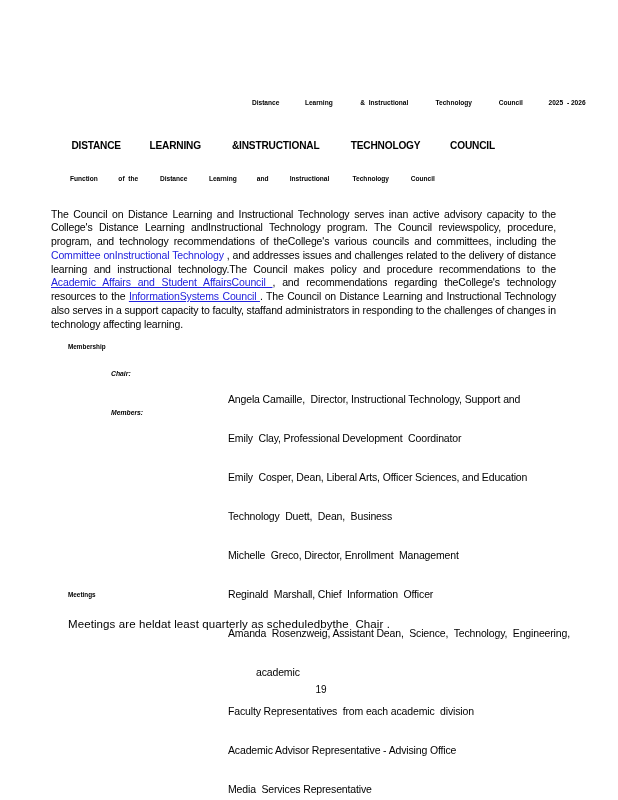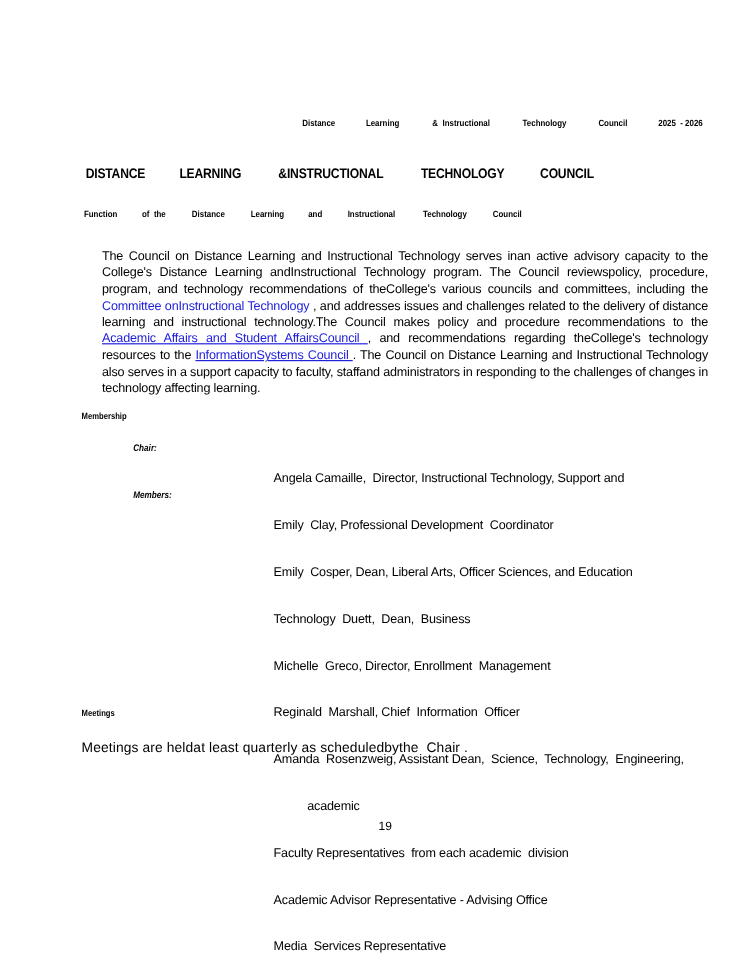--- a/index.html
+++ b/index.html
@@ -11,21 +11,21 @@
     overflow:hidden;
   }
   
   .flexline { position:absolute; display:flex; justify-content:space-between; align-items:baseline; }
   .flexline span { white-space:pre; display:inline-block; transform:scaleX(0.88); }
   .running-header { top:98px; left:250px; width:338px; font-size:7.5px; font-weight:bold; }
   .doc-title { top:139px; left:68px; width:430px; font-size:11.5px; font-weight:bold; letter-spacing:-0.2px; }
   .function-line { top:174px; left:68px; width:369px; font-size:7.5px; font-weight:bold; }
 
   .body-par {
-    position:absolute; top:197px; left:85px; width:505px;
+    position:absolute; top:197px; left:51px; width:505px;
     font-size:10.5px; line-height:13.8px; text-align:justify; letter-spacing:-0.15px;
   }
   .body-par a { color:var(--link-blue,#2222dd); text-decoration:none; cursor:pointer; }
   .body-par a.underlined { text-decoration:underline; }
 
   .h-small { position:absolute; left:68px; font-size:7.5px; font-weight:bold; }
   .condensed { display:inline-block; transform:scaleX(0.85); transform-origin:0 50%; white-space:pre; }
   .h-membership { top:342px; }
   .h-meetings { top:590px; }
 

